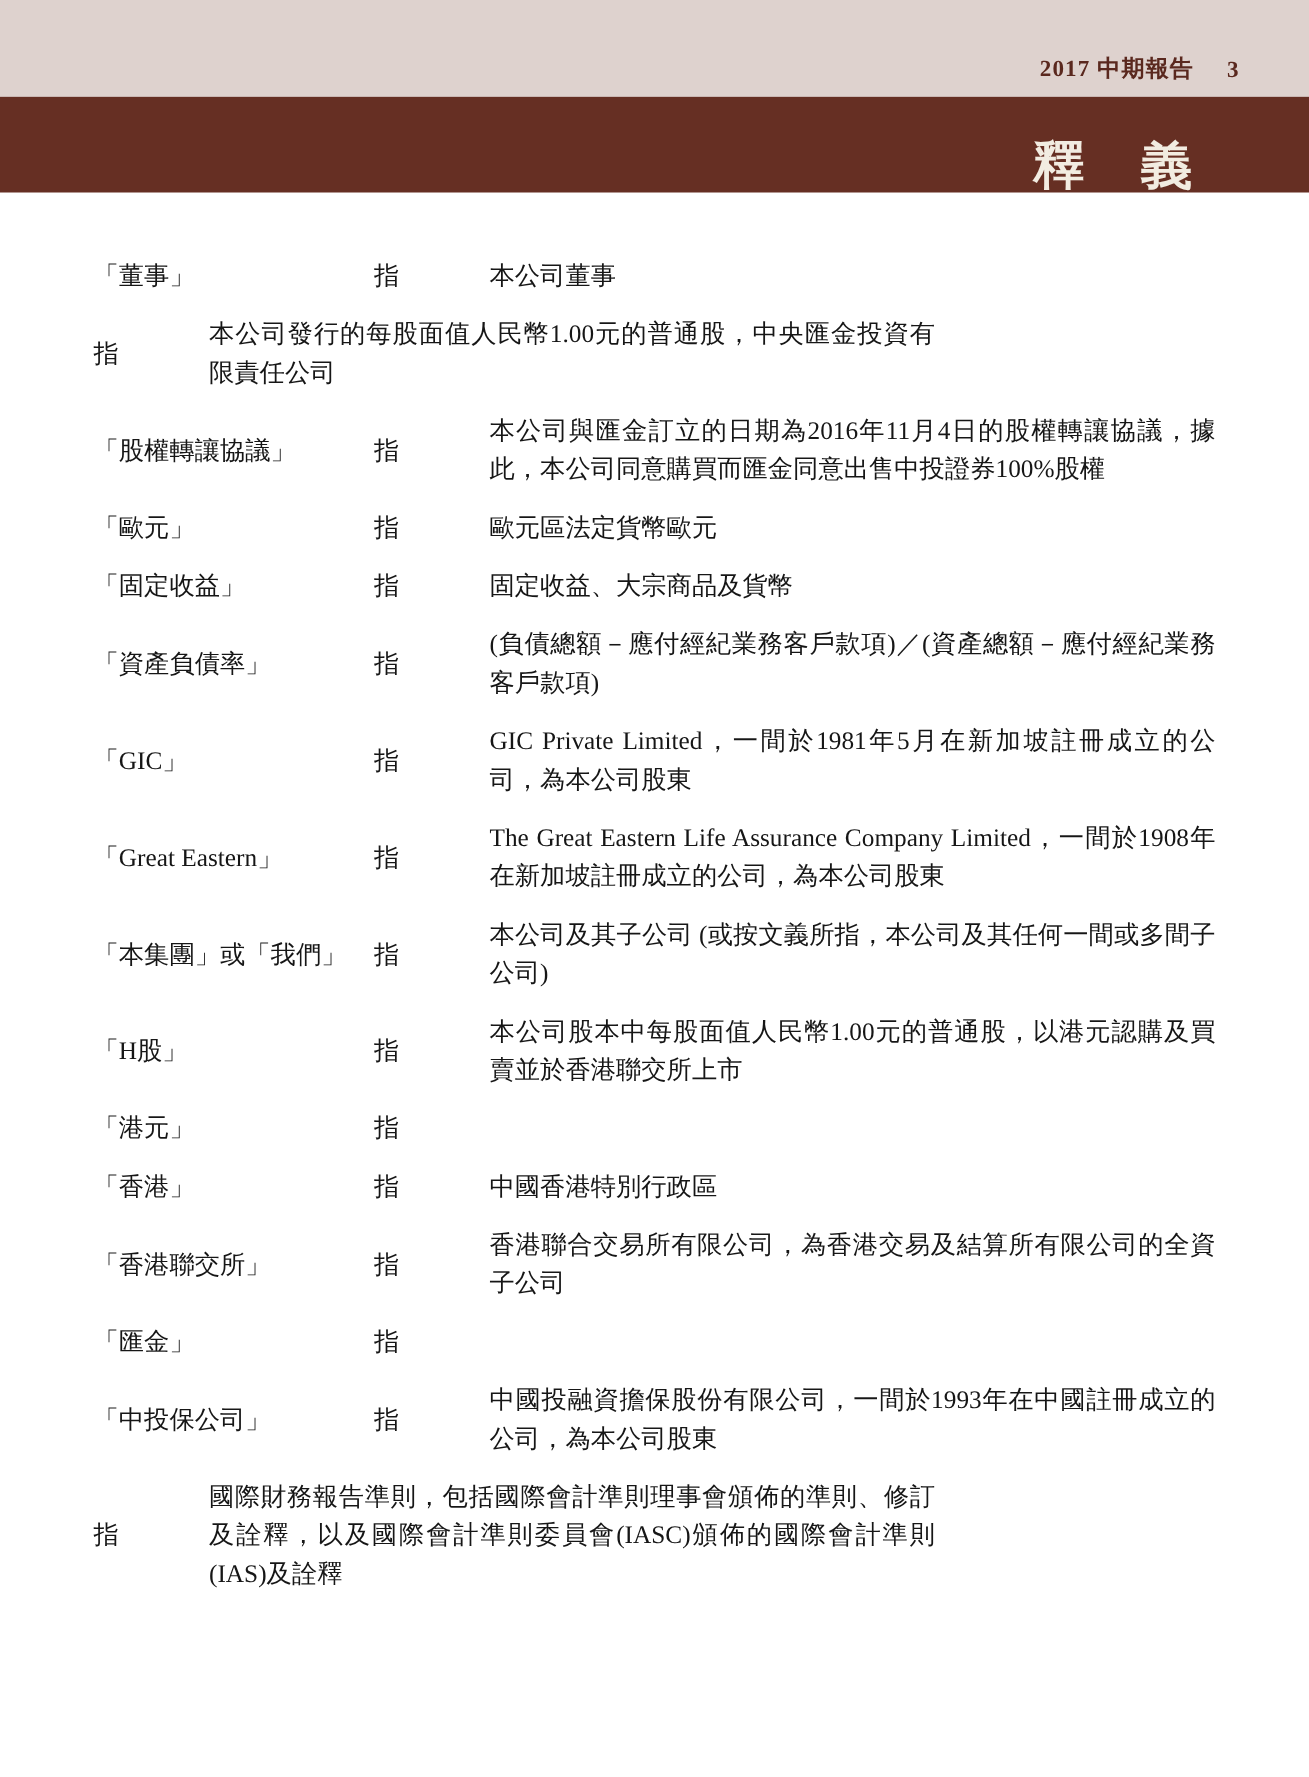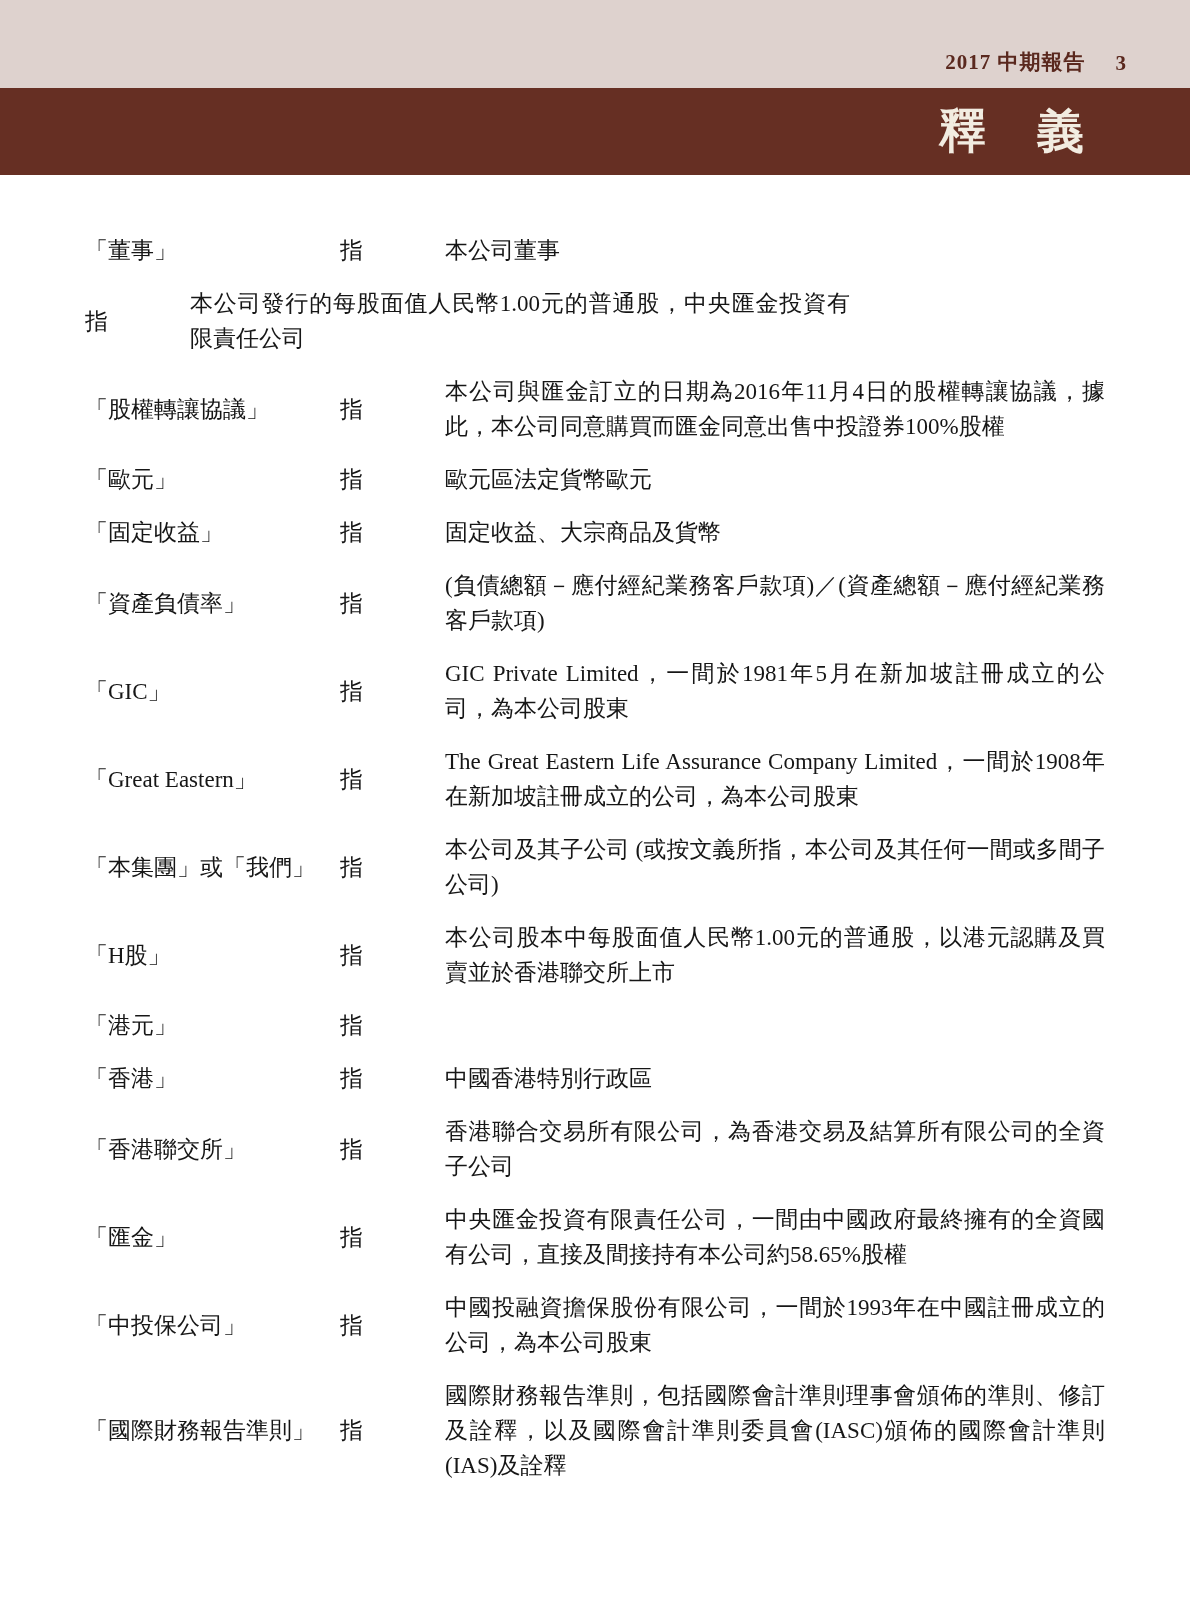--- a/index.html
+++ b/index.html
@@ -35,21 +35,21 @@
   .top-band .page-number{
     font-size:21px;
     font-weight:bold;
     color:var(--header-text);
     margin-left:30px;
   }
   .banner{
     height:87px;
     background:var(--maroon);
     display:flex;
-    align-items:center;
+    align-items:flex-end;
     justify-content:flex-end;
     padding-right:104px;
   }
   .banner .banner-title{
     color:var(--banner-text);
     font-size:47px;
     font-weight:bold;
     letter-spacing:2px;
     line-height:1;
   }
@@ -162,27 +162,25 @@
 
   <div class="row">
     <div class="term">「香港聯交所」</div>
     <div class="means">指</div>
     <div class="def">香港聯合交易所有限公司，為香港交易及結算所有限公司的全資子公司</div>
   </div>
 
   <div class="row">
     <div class="term">「匯金」</div>
     <div class="means">指</div>
-    <div class="def">中央匯金投資有限責任公司，一間由中國政府最終擁有的全資國有公司，直接及間接持有本公司約58.65%股權</div>
   </div>
 
   <div class="row">
     <div class="term">「中投保公司」</div>
     <div class="means">指</div>
     <div class="def">中國投融資擔保股份有限公司，一間於1993年在中國註冊成立的公司，為本公司股東</div>
   </div>
 
   <div class="row">
-    <div class="term">「國際財務報告準則」</div>
     <div class="means">指</div>
     <div class="def">國際財務報告準則，包括國際會計準則理事會頒佈的準則、修訂及詮釋，以及國際會計準則委員會(IASC)頒佈的國際會計準則(IAS)及詮釋</div>
   </div>
 </main>
 
 </body></html>

